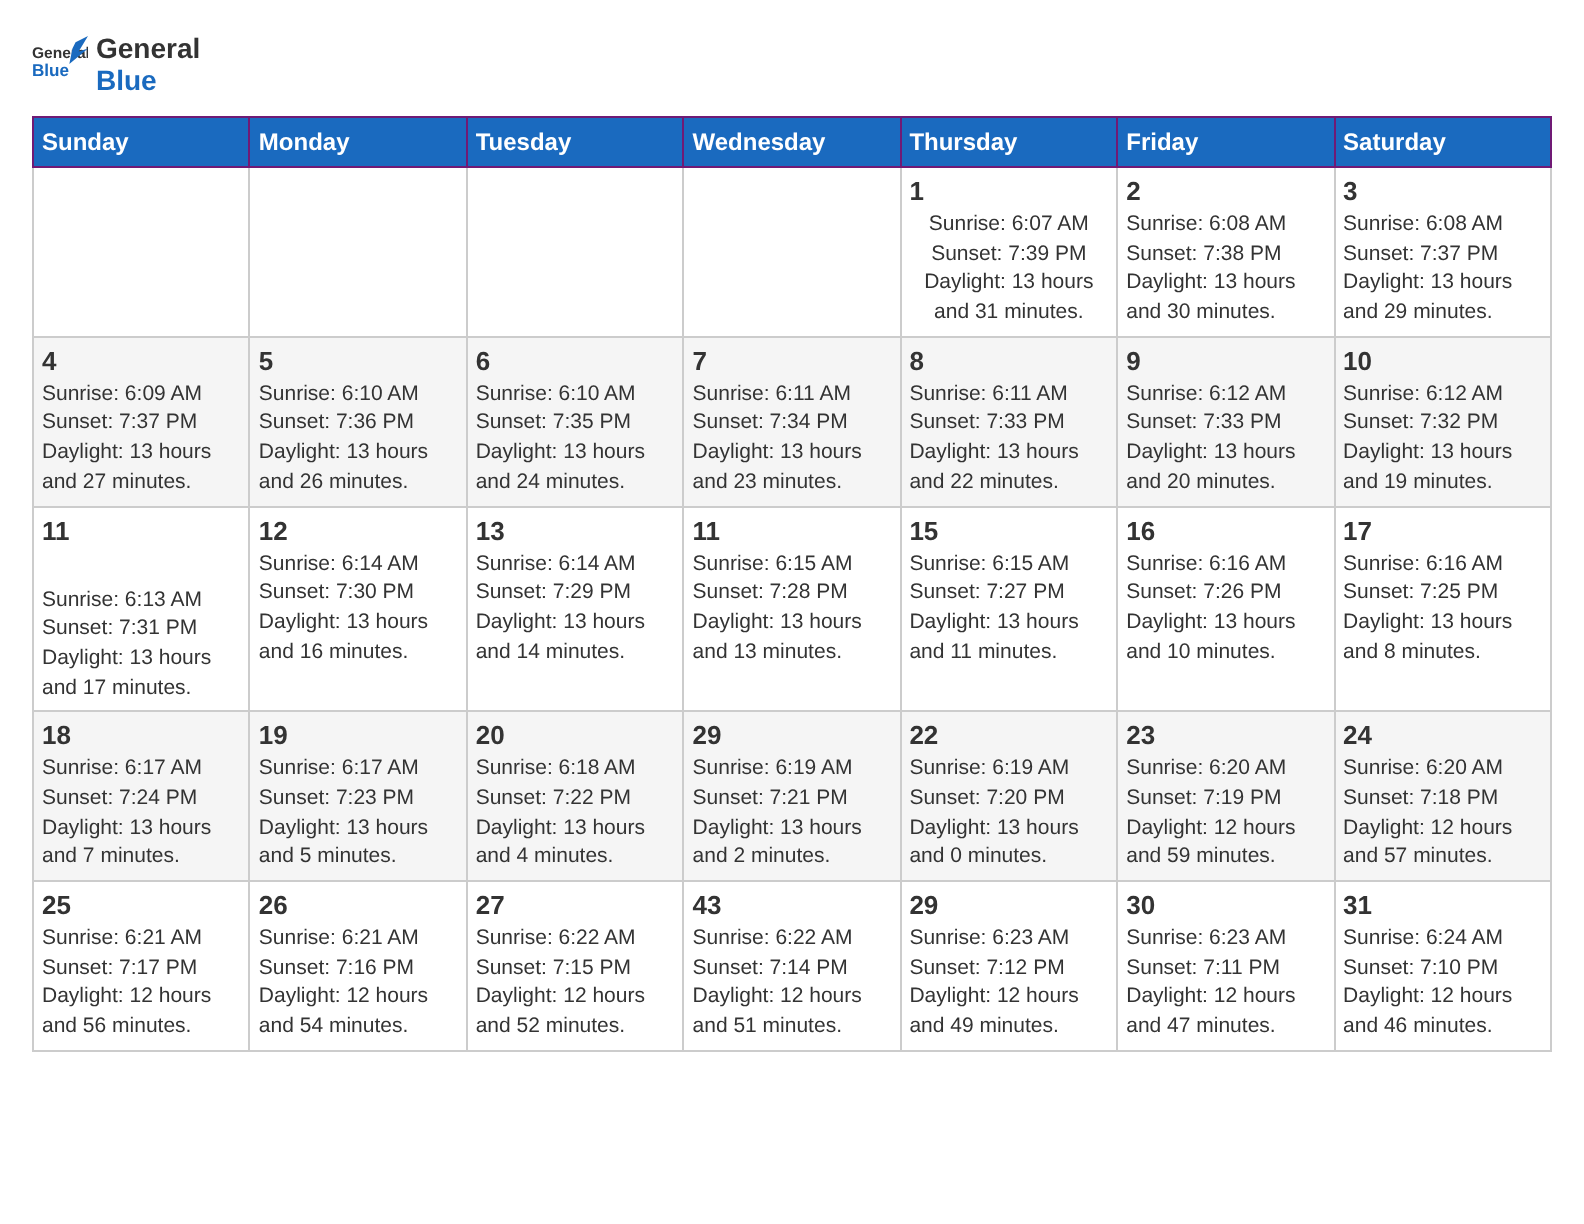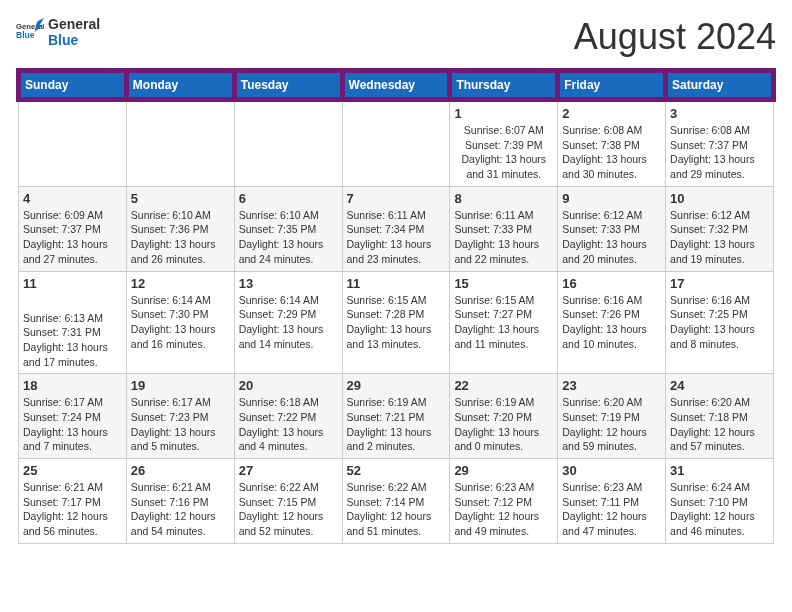--- a/index.html
+++ b/index.html
@@ -42,21 +42,21 @@
       border-collapse: collapse;
       font-size: 11px;
     }
     .calendar thead th {
       background: #1a6abf;
       color: #fff;
       padding: 5px 4px;
       text-align: left;
       font-size: 12px;
       font-weight: bold;
-      border: 5px solid #701a75;
+      border: 1px solid #701a75;
     }
     .calendar tbody td {
       vertical-align: top;
       border: 1px solid #ccc;
       padding: 4px;
       width: calc(100% / 7);
       min-height: 80px;
       background: #fff;
     }
     .calendar tbody tr:nth-child(even) td {
@@ -89,21 +89,20 @@
       <text x="0" y="26" font-size="11" font-weight="bold" fill="#1a6abf">Blue</text>
 
       <polygon points="28,4 36,0 30,10 36,8 24,18 26,8" fill="#1a6abf"></polygon>
     </svg>
     <div>
       <div style="font-size:14px;font-weight:bold;color:#333;">General</div>
       <div style="font-size:14px;font-weight:bold;color:#1a6abf;">Blue</div>
     </div>
   </div>
   <div class="title-block">
-    <div class="main-title">August 2024</div>
   </div>
 </div>
 
 <table class="calendar">
   <thead>
     <tr>
     <th>Sunday</th>
         <th>Monday</th>
         <th>Tuesday</th>
         <th>Wednesday</th>
@@ -309,21 +308,21 @@
 and 54 minutes.</div>
         </td>
         <td>
           <div class="day-number">27</div>
           <div class="day-info" style="white-space: pre-line;">Sunrise: 6:22 AM
 Sunset: 7:15 PM
 Daylight: 12 hours
 and 52 minutes.</div>
         </td>
         <td>
-          <div class="day-number">52</div>
+          <div class="day-number">43</div>
           <div class="day-info" style="white-space: pre-line;">Sunrise: 6:22 AM
 Sunset: 7:14 PM
 Daylight: 12 hours
 and 51 minutes.</div>
         </td>
         <td>
           <div class="day-number">29</div>
           <div class="day-info" style="white-space: pre-line;">Sunrise: 6:23 AM
 Sunset: 7:12 PM
 Daylight: 12 hours

